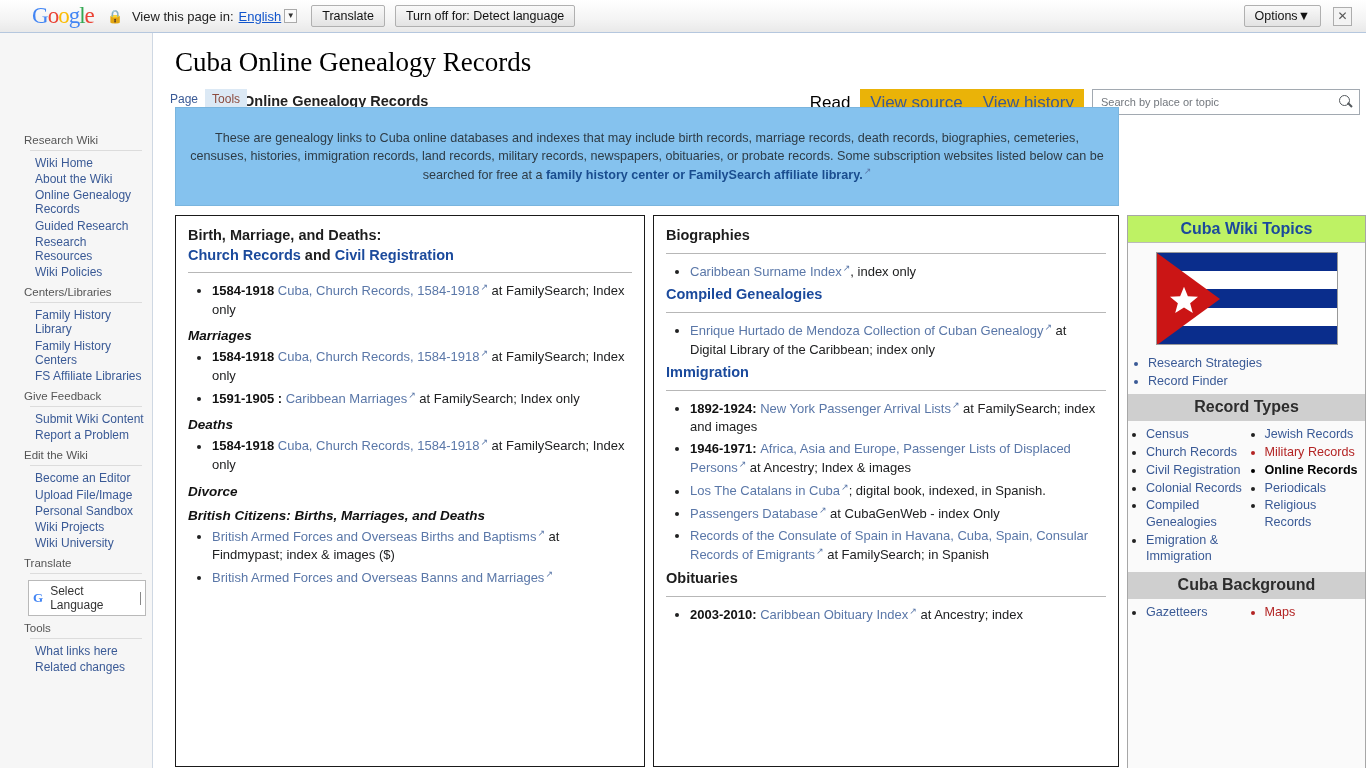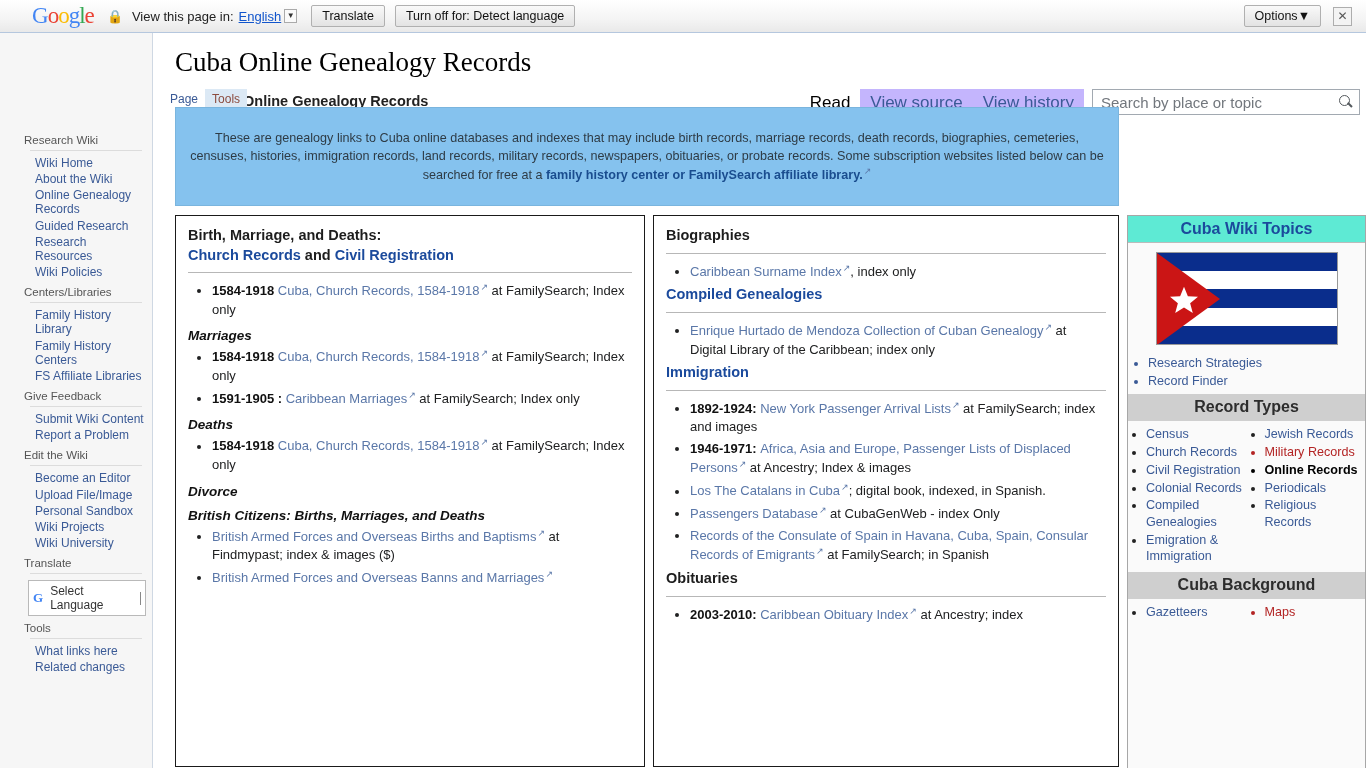--- a/index.html
+++ b/index.html
@@ -87,27 +87,27 @@
     font-size:12px; padding:3px 7px 4px 7px; cursor:pointer; color:#3a5a96;
     background:transparent; line-height:1.2;
   }
   .tab.sel { background:#dce9f5; color:#8b4b3e; }
   .tabs-underline {
     position:absolute; left:88px; top:25px; width:750px; height:1px; background:#c3cbd4;
   }
   .tabs-right { position:absolute; right:6px; top:0; display:flex; align-items:flex-start; }
   .tab-r { font-size:17px; padding:4px 10px 5px 10px; cursor:pointer; color:#3a5a96; }
   .tab-r.sel { color:#000; background:#fff; }
-  .tab-r.bg { background:#c4b5fd; }
+  .tab-r.bg { background:#eab308; }
   #search-box {
     margin-left:8px; width:268px; height:26px; border:1px solid #a2a9b1; background:#fff;
     display:flex; align-items:center; padding: 0 6px;
   }
   #search-box input {
-    border:none; outline:none; width:232px; font-size:15px; color:#222;
+    border:none; outline:none; width:232px; font-size:11px; color:#222;
     font-family:"Liberation Sans", sans-serif; background:transparent;
   }
   #search-box input::placeholder { color:#72777d }
   .mag { width:14px;height:14px;position:relative;margin-left:auto; cursor:pointer }
   .mag::before{content:"";position:absolute;left:0;top:0;width:9px;height:9px;border:1.6px solid #54595d;border-radius:50%}
   .mag::after{content:"";position:absolute;left:8px;top:9px;width:6px;height:1.6px;background:#54595d;transform:rotate(45deg)}
 
   
   #subtitle {
     position:absolute; left:90px; top:60px; font-size:14.5px; font-weight:bold; color:#222;
@@ -145,21 +145,21 @@
   a.wlnk { color:#5a77a8; text-decoration:none; cursor:pointer }
   .ext { font-size:9px; color:#5a77a8; vertical-align:super; margin-left:1px }
   .bd { font-weight:bold; color:#111 }
 
   
   #infopanel {
     position:absolute; left:952px; top:108px; width:239px; height:627px;
     border:1px solid #a7a7a7; background:#fafafa;
   }
   .ip-title {
-    background:#5eead4; text-align:center; font-weight:bold; font-size:16px; color:#1b4a9c;
+    background:#bef264; text-align:center; font-weight:bold; font-size:16px; color:#1b4a9c;
     padding:4px 2px; border-bottom:1px solid #bbb;
   }
   .ip-sub {
     background:#cfcfcf; text-align:center; font-weight:bold; font-size:16px; color:#2d2d2d;
     padding:4px 2px; line-height:1.18;
   }
   #flagwrap { padding:9px 8px 6px 8px; display:flex; justify-content:center; background:#fafafa }
   .flag { width:182px; height:93px; position:relative; border:1px solid #999; overflow:hidden; background:#fff }
   .fstripe { position:absolute; left:0; width:100%; height:20%; }
   .ftri {

